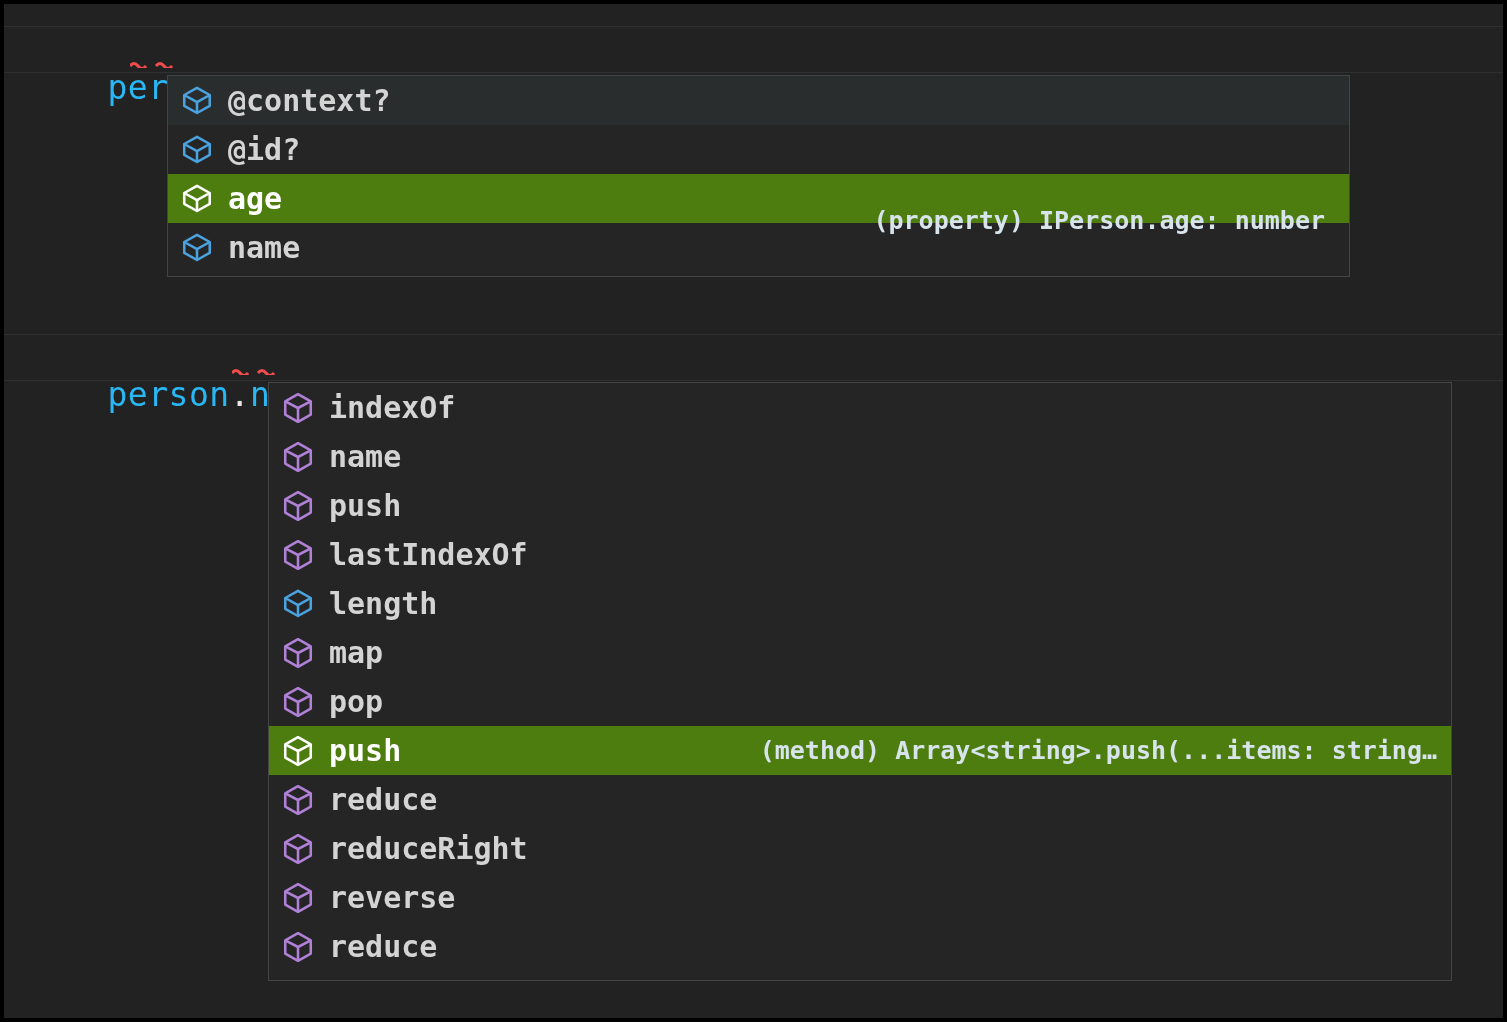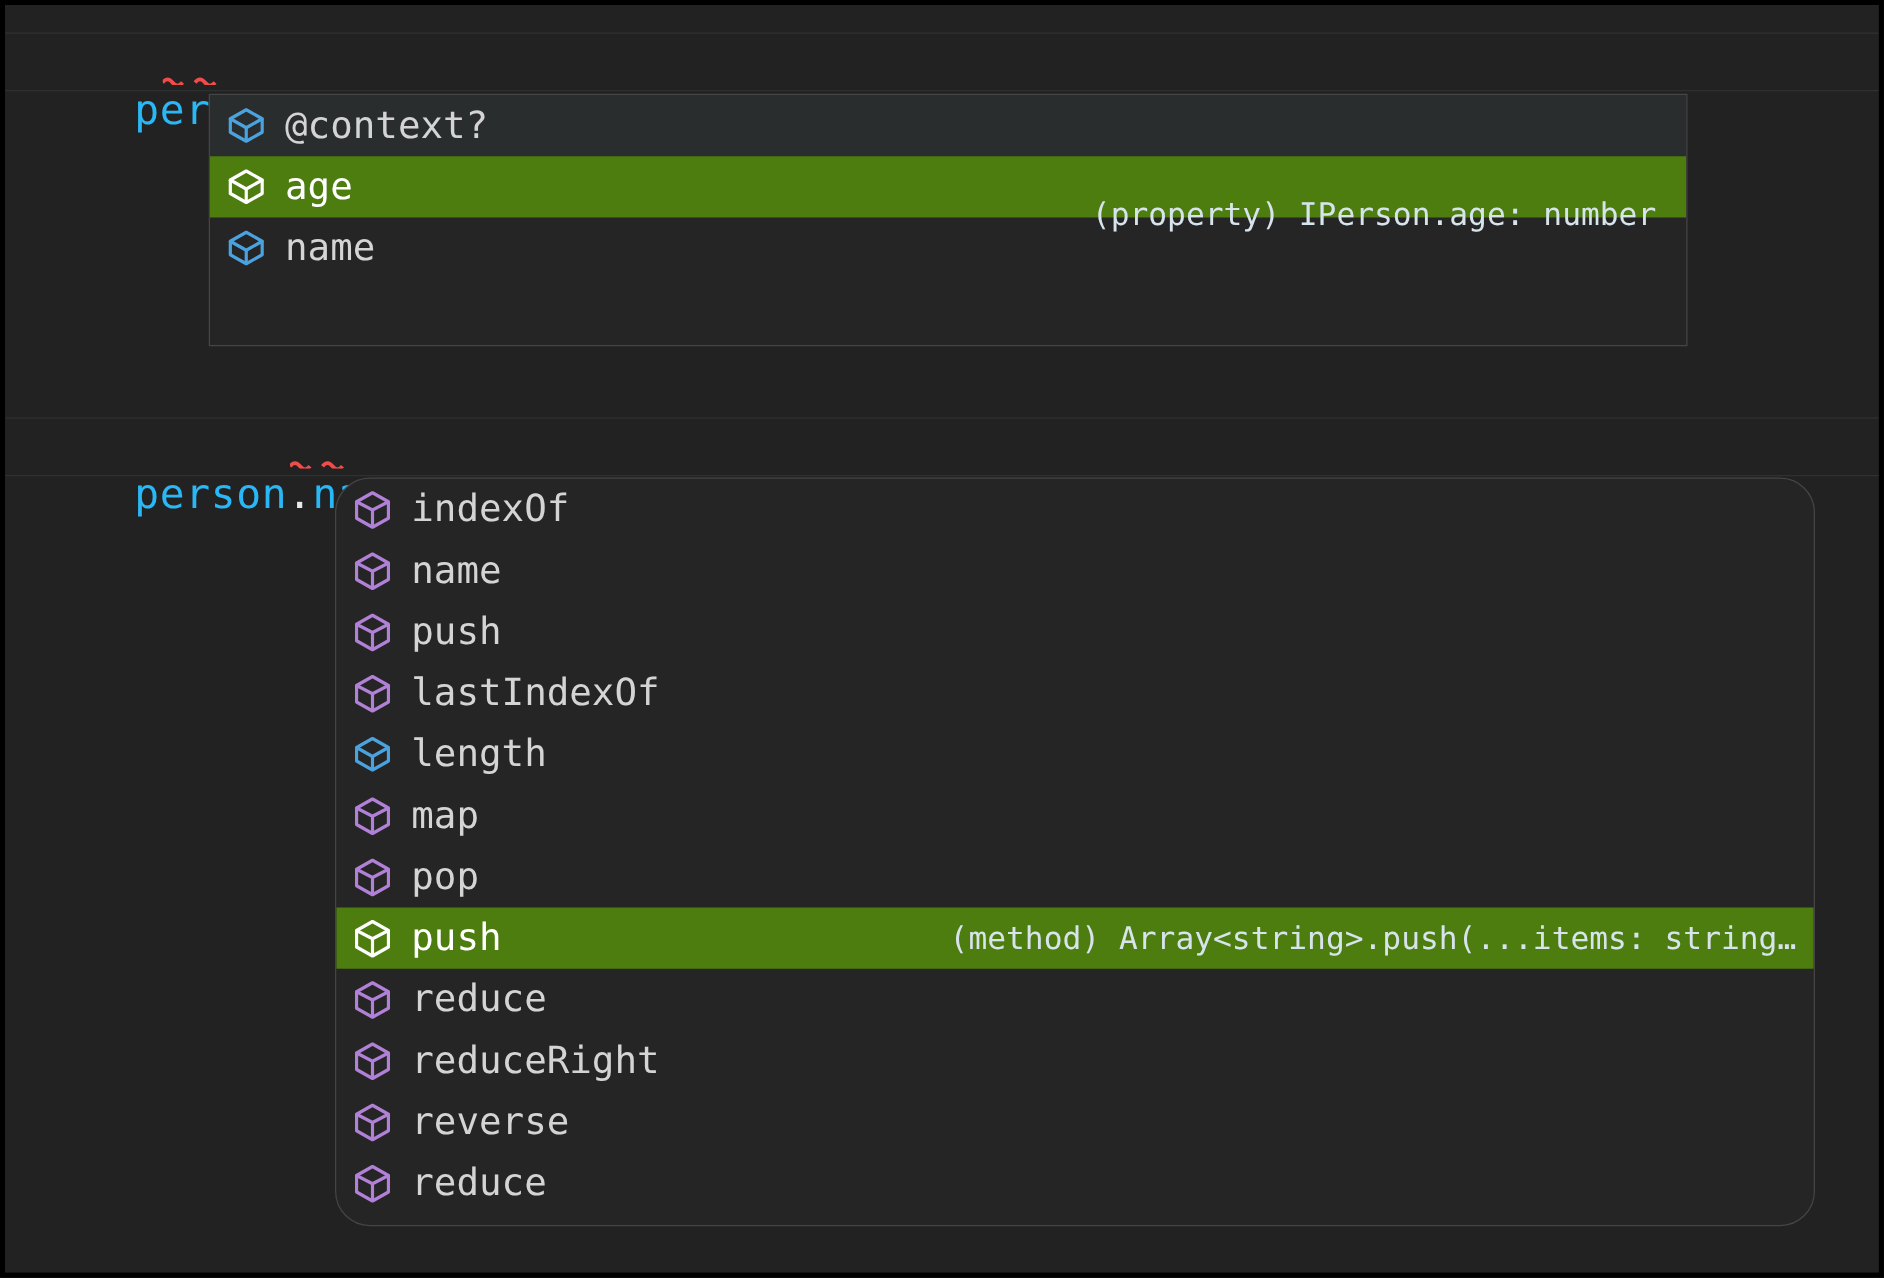--- a/index.html
+++ b/index.html
@@ -67,20 +67,21 @@
     overflow: hidden;
   }
 
   .suggest-row {
     position: relative;
     height: 49px;
     display: flex;
     align-items: center;
     box-sizing: border-box;
     padding-left: 10px;
+    font-weight: bold;
   }
   .suggest-row.hover { background: #2a2d2e; }
   .suggest-row.selected { background: #4d7c0f; }
 
   .sym-icon {
     width: 38px;
     height: 38px;
     flex: 0 0 38px;
     display: flex;
     align-items: center;
@@ -140,20 +141,31 @@
         <svg width="36" height="36" viewBox="0 0 24 24">
           <path d="M12 3.2 L20.5 8 L12 12.8 L3.5 8 Z" fill="none" stroke="#4aa3df" stroke-width="1.7" stroke-linejoin="round"></path>
           <path d="M3.5 8 L3.5 15.2 L12 20 L20.5 15.2 L20.5 8" fill="none" stroke="#4aa3df" stroke-width="1.7" stroke-linejoin="round"></path>
           <path d="M12 12.8 L12 20" fill="none" stroke="#4aa3df" stroke-width="1.7"></path>
         </svg>
       </span>
       <span class="sym-label">@context?</span>
       <span class="sym-detail"></span>
     </div>
 
+    <div class="suggest-row">
+      <span class="sym-icon">
+        <svg width="36" height="36" viewBox="0 0 24 24">
+          <path d="M12 3.2 L20.5 8 L12 12.8 L3.5 8 Z" fill="none" stroke="#4aa3df" stroke-width="1.7" stroke-linejoin="round"></path>
+          <path d="M3.5 8 L3.5 15.2 L12 20 L20.5 15.2 L20.5 8" fill="none" stroke="#4aa3df" stroke-width="1.7" stroke-linejoin="round"></path>
+          <path d="M12 12.8 L12 20" fill="none" stroke="#4aa3df" stroke-width="1.7"></path>
+        </svg>
+      </span>
+      <span class="sym-label">@id?</span>
+      <span class="sym-detail"></span>
+    </div>
 
     <div class="suggest-row selected">
       <span class="sym-icon">
         <svg width="36" height="36" viewBox="0 0 24 24">
           <path d="M12 3.2 L20.5 8 L12 12.8 L3.5 8 Z" fill="none" stroke="#ffffff" stroke-width="1.7" stroke-linejoin="round"></path>
           <path d="M3.5 8 L3.5 15.2 L12 20 L20.5 15.2 L20.5 8" fill="none" stroke="#ffffff" stroke-width="1.7" stroke-linejoin="round"></path>
           <path d="M12 12.8 L12 20" fill="none" stroke="#ffffff" stroke-width="1.7"></path>
         </svg>
       </span>
       <span class="sym-label">age</span>
@@ -182,21 +194,21 @@
     <span class="tok-ident">person</span><span class="tok-punct">.</span><span class="tok-ident">name</span><span class="tok-punct">.;</span>
   </div>
 
   <div class="squiggle" style="left:228px; top:364px; width:60px;">
     <svg width="60" height="7" viewBox="0 0 60 7">
       <path d="M0 5 Q4 0 8 5 T16 5" stroke="#f14c4c" stroke-width="3" fill="none"></path>
       <path d="M26 5 Q30 0 34 5 T42 5" stroke="#f14c4c" stroke-width="3" fill="none"></path>
     </svg>
   </div>
 
-  <div class="suggest-panel panel-two" style="left:264px; top:378px; width:1184px; height:599px;border-radius:28px;">
+  <div class="suggest-panel panel-two" style="left:264px; top:378px; width:1184px; height:599px;">
 
     <div class="suggest-row">
       <span class="sym-icon">
         <svg width="36" height="36" viewBox="0 0 24 24">
           <path d="M12 2.8 L20.5 7.6 L20.5 16.4 L12 21.2 L3.5 16.4 L3.5 7.6 Z" fill="none" stroke="#b180d7" stroke-width="1.7" stroke-linejoin="round"></path>
           <path d="M12 12 L20.5 7.6 M12 12 L3.5 7.6 M12 12 L12 21.2" fill="none" stroke="#b180d7" stroke-width="1.7"></path>
         </svg>
       </span>
       <span class="sym-label">indexOf</span>
       <span class="sym-detail"></span>

